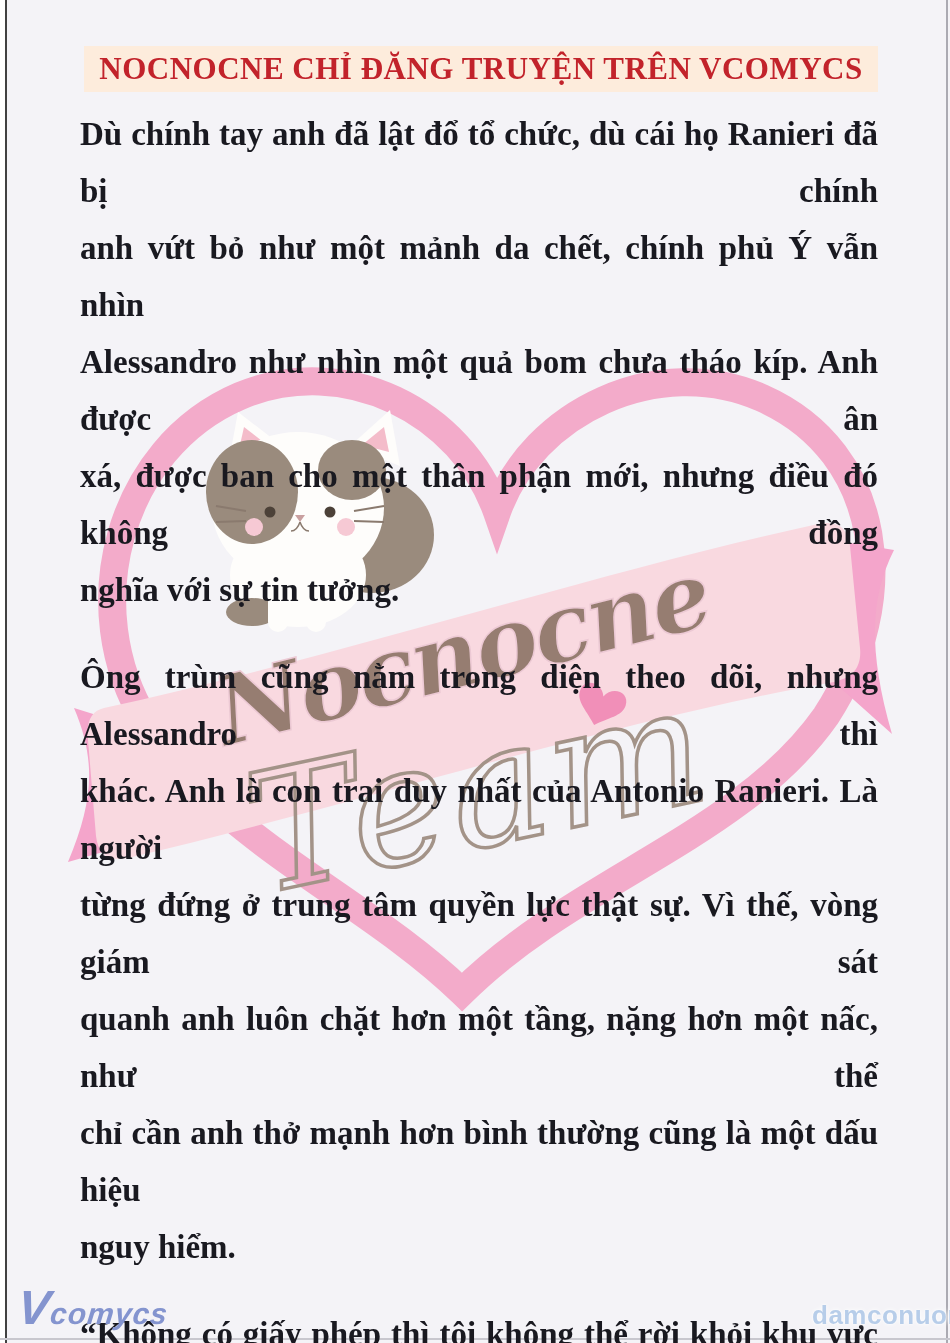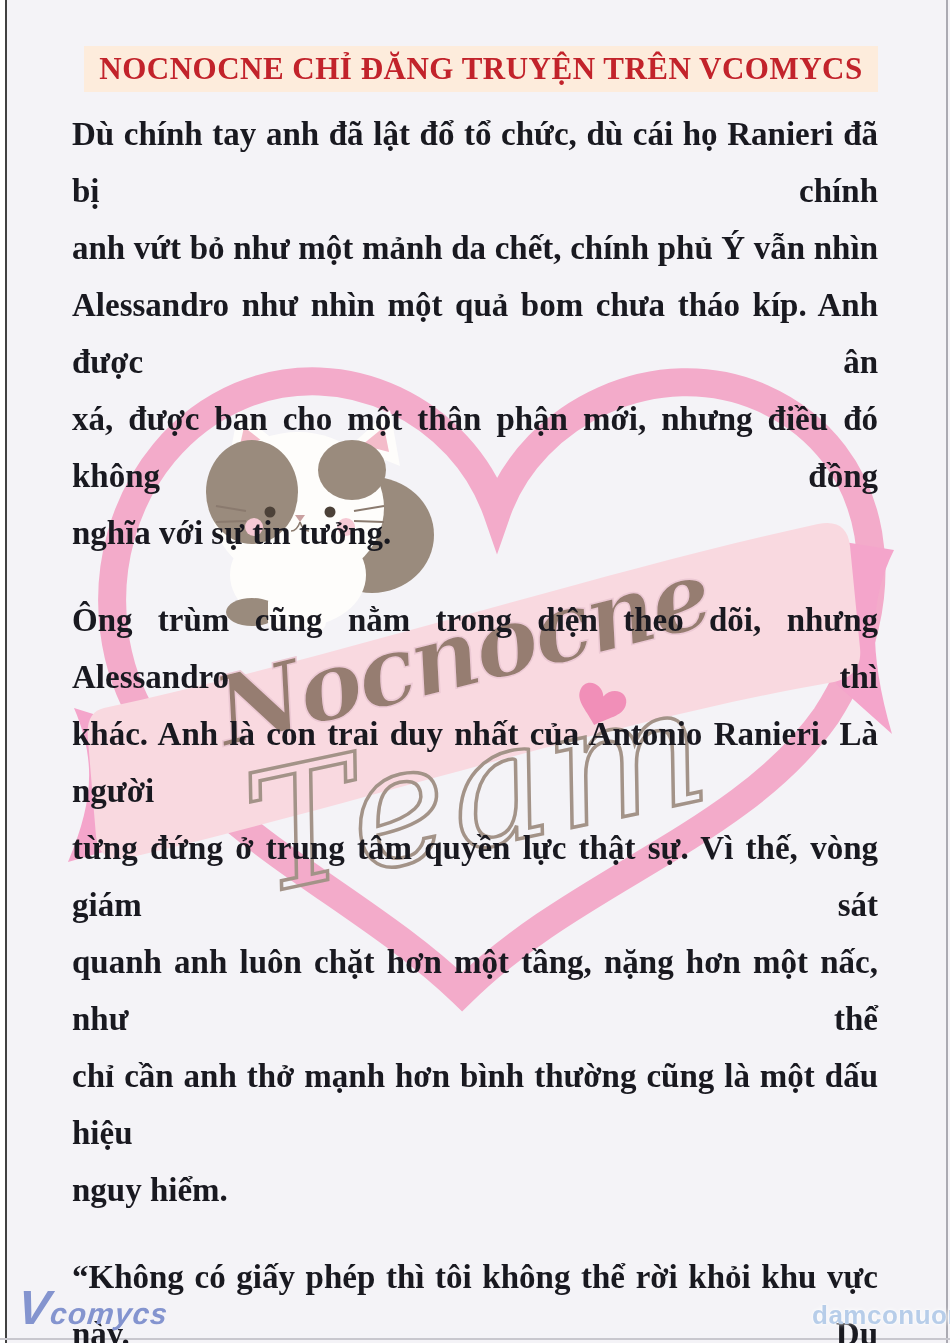--- a/index.html
+++ b/index.html
@@ -30,21 +30,21 @@
   .title-bar{
     position:absolute;left:84px;top:46px;width:794px;height:46px;
     background:#fdecdc;color:#c2232b;
     font-weight:bold;font-size:31px;line-height:46px;text-align:center;
     letter-spacing:0.5px;white-space:nowrap;
   }
   .body-text{
     position:absolute;left:72px;top:106px;width:806px;
     color:#191920;font-weight:bold;font-size:33px;line-height:57px;
   }
-  .para{margin:0 0 30px 0;}
+  .para{margin:0 0 30px 8px;}
   .ln{text-align:justify;text-align-last:justify;}
   .ln-last{text-align:right;text-align-last:left;}
 
   
   .vcomycs{
     position:absolute;left:18px;top:1280px;z-index:2;
     font-family:"Liberation Sans",sans-serif;font-weight:bold;font-style:italic;
     font-size:30px;color:#8494cf;transform:skewX(-6deg);letter-spacing:1px;
   }
   .vcomycs::first-letter{font-size:48px;}

